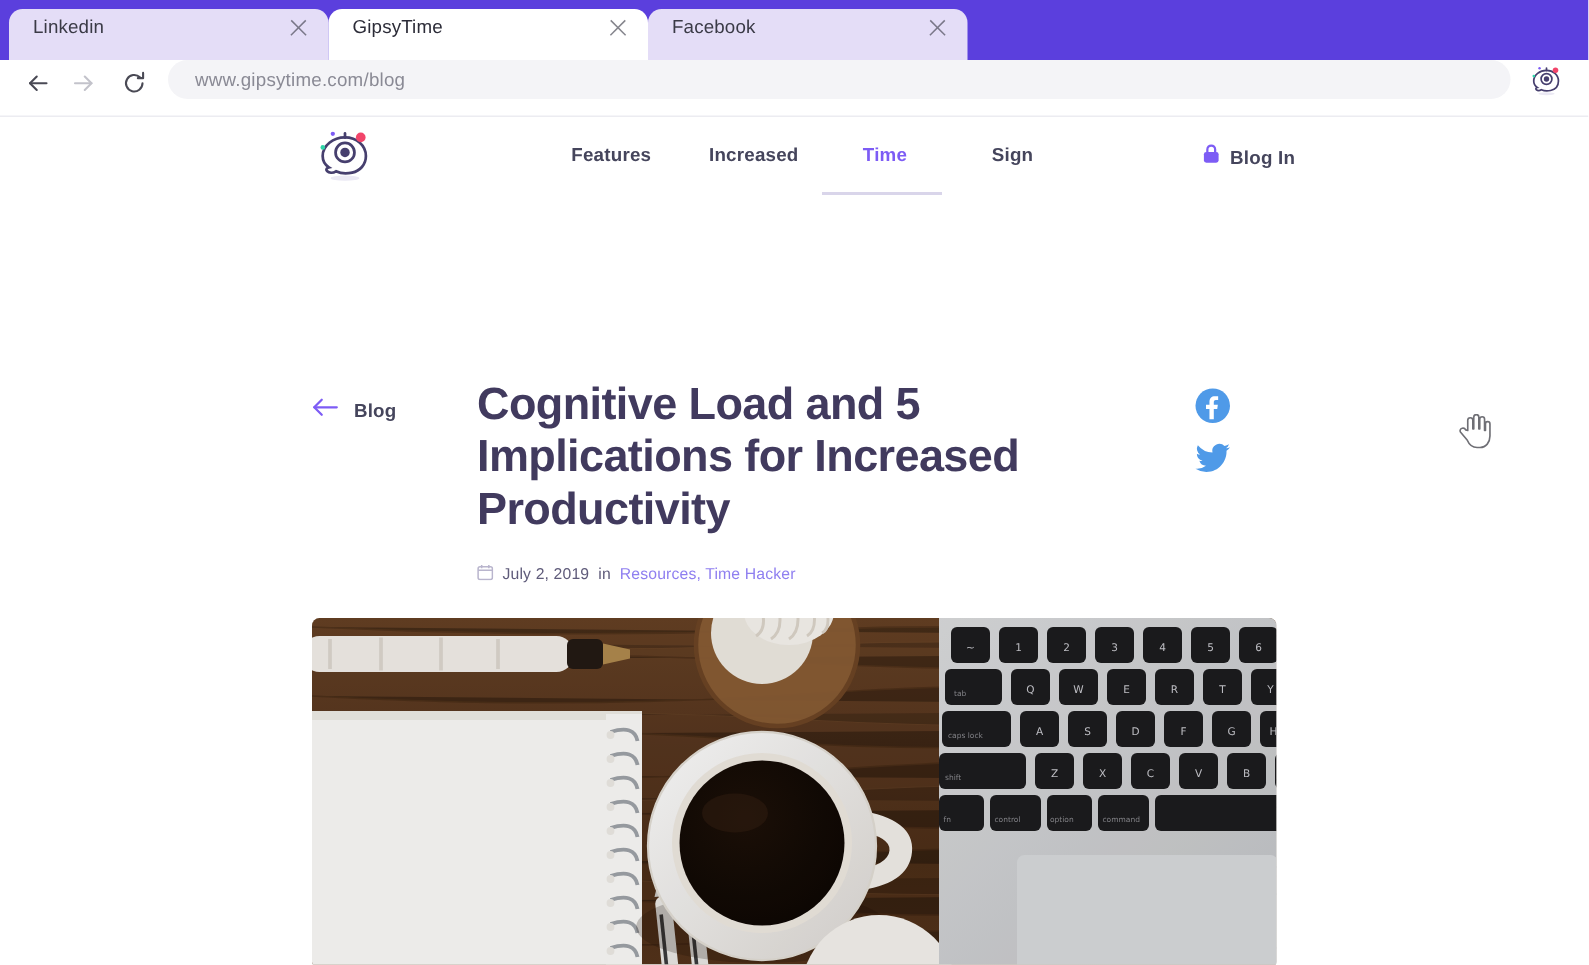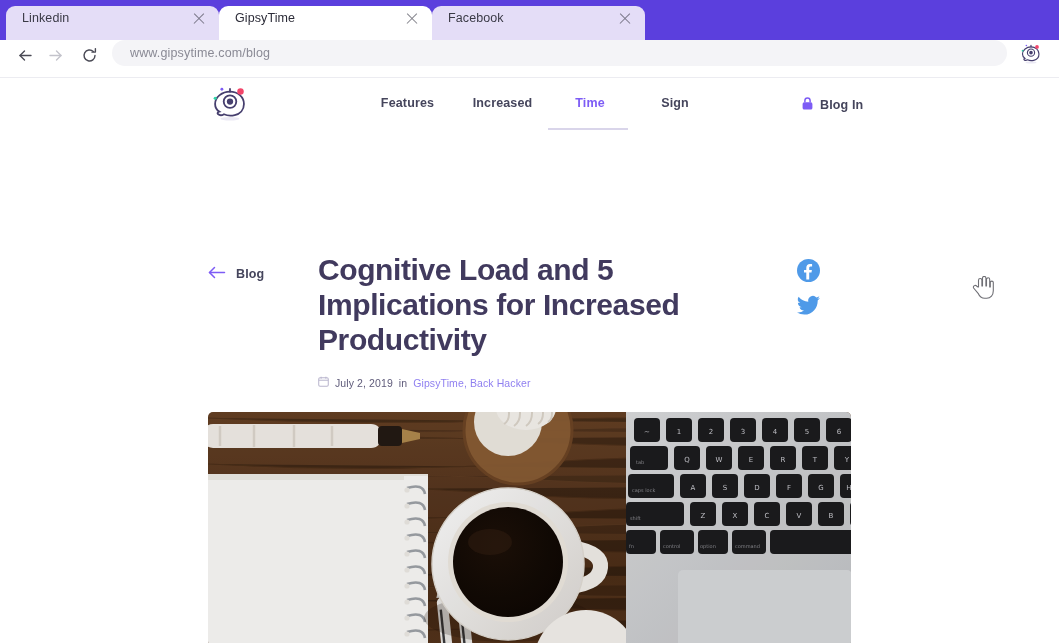--- a/index.html
+++ b/index.html
@@ -343,21 +343,21 @@
       <span>
         <svg width="11" height="11" viewBox="0 0 12 12" fill="none" stroke="#b9b5cd" stroke-width="1.1">
           <rect x="0.8" y="2" width="10.4" height="9.2" rx="1.4"></rect>
           <line x1="0.8" y1="4.6" x2="11.2" y2="4.6"></line>
           <line x1="3.4" y1="0.8" x2="3.4" y2="3"></line>
           <line x1="8.6" y1="0.8" x2="8.6" y2="3"></line>
         </svg>
       </span>
       <span>July 2, 2019</span>
       <span>in</span>
-      <span class="cats">GipsyTime, Back Hacker</span>
+      <span class="cats">Resources, Time Hacker</span>
     </div>
 
     <div id="share">
       <span class="share-btn">
         <svg width="25" height="25" viewBox="0 0 25 25">
           <circle cx="12.5" cy="12.5" r="11.5" fill="#4f9ae8"></circle>
           <path d="M14.6 8.6h1.5V6.2c-.3 0-1.2-.1-2.2-.1-2.2 0-3.6 1.3-3.6 3.8v2h-2.3v2.7h2.3v6.9h2.9v-6.9h2.3l.4-2.7h-2.7V10.2c0-.8.2-1.6 1.4-1.6z" fill="#fff"></path>
         </svg>
       </span>
       <span class="share-btn">

